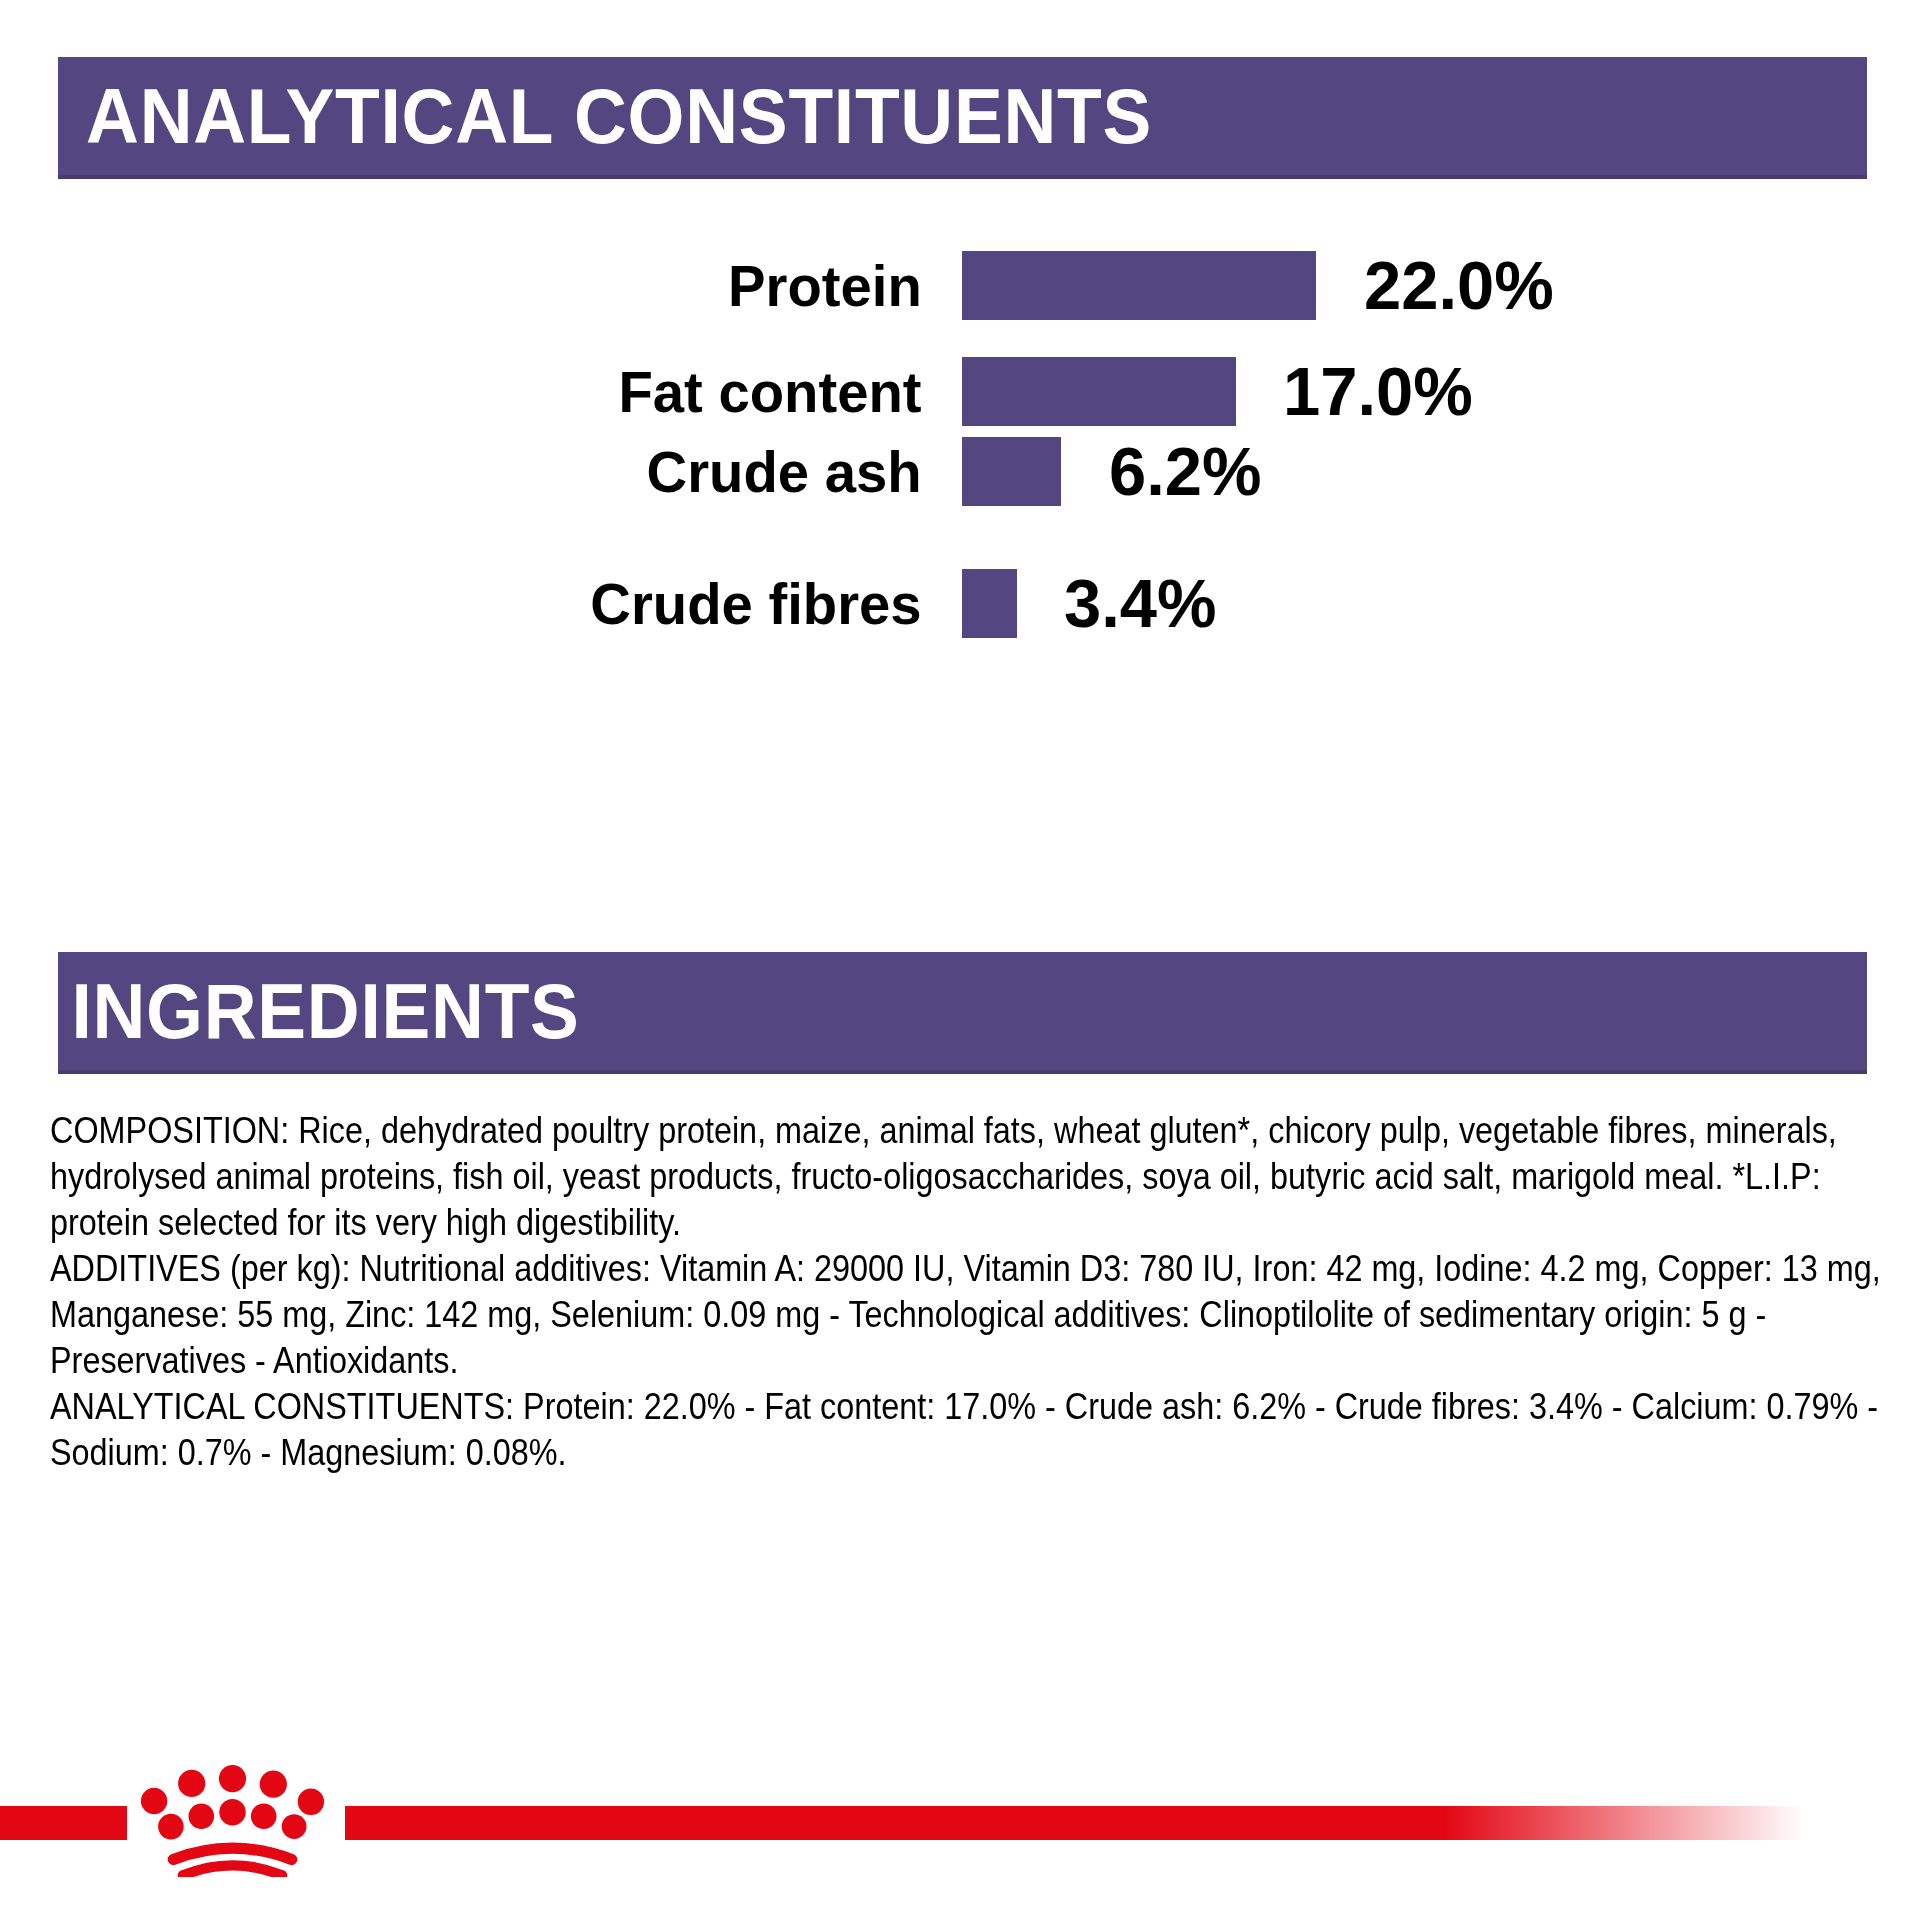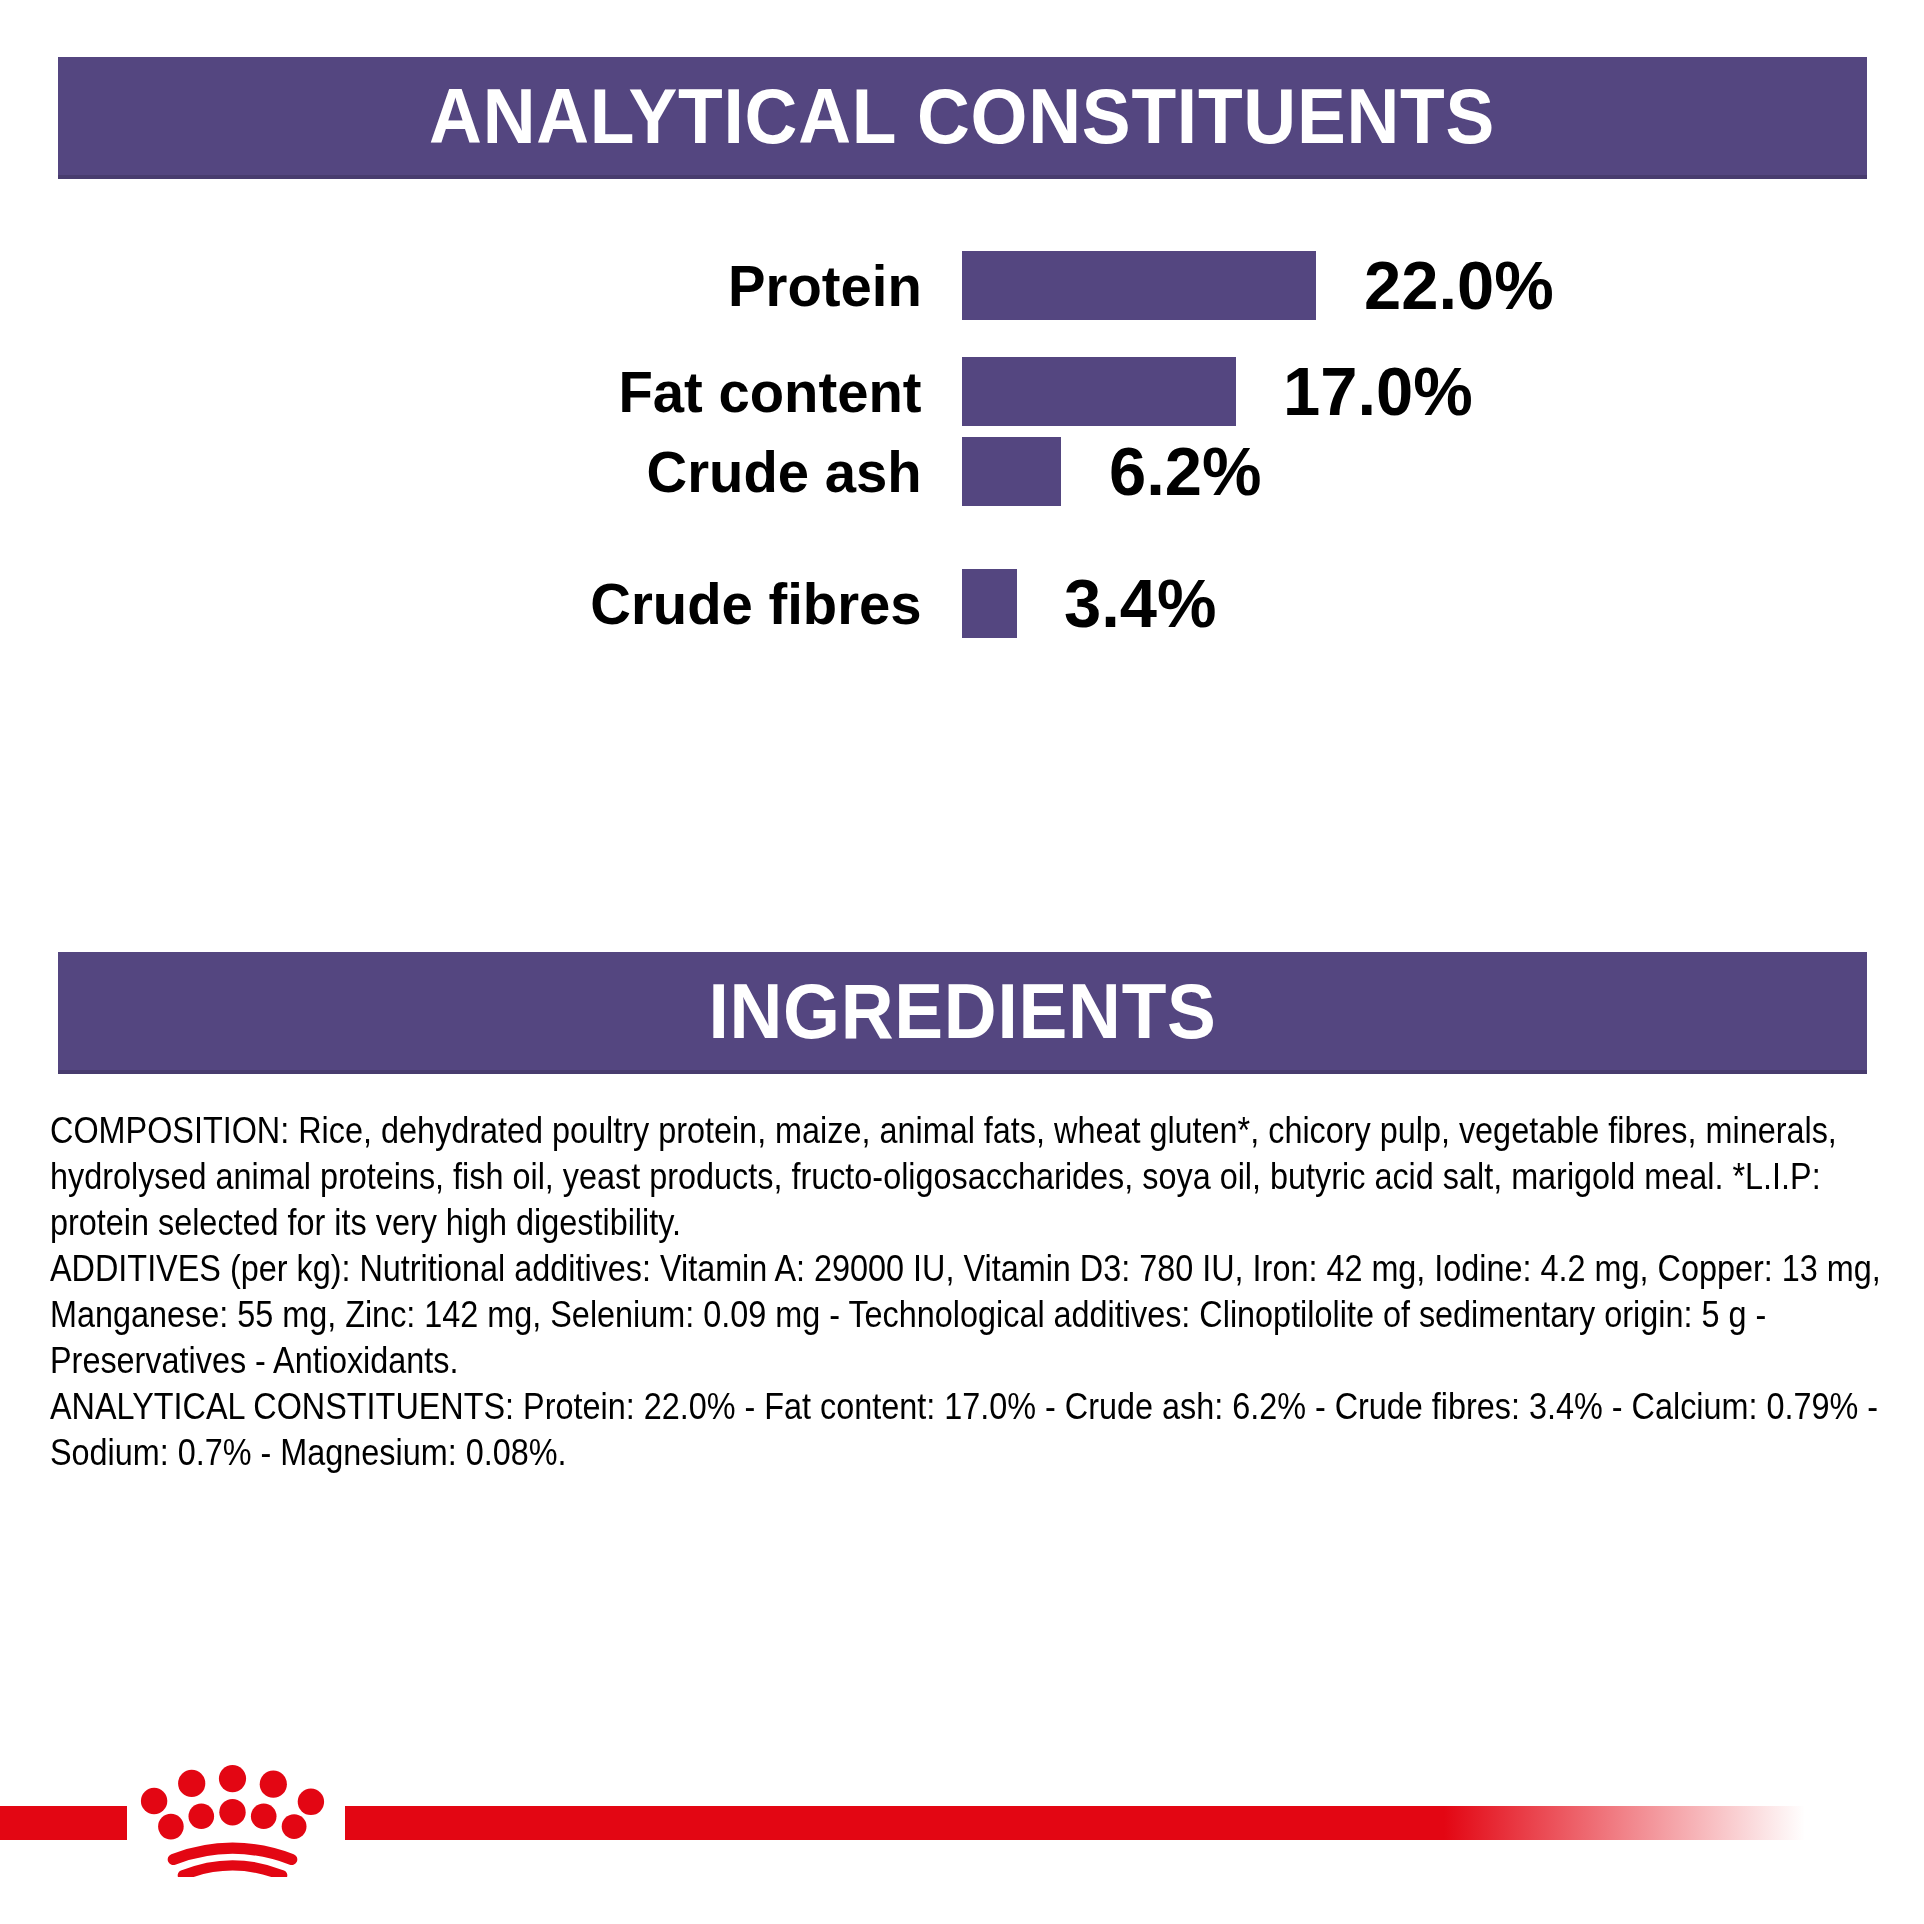--- a/index.html
+++ b/index.html
@@ -13,21 +13,21 @@
   }
   .banner{
     position:absolute;
     left:58px;
     width:1809px;
     height:118px;
     background:#544680;
     border-bottom:4.8px solid #483c6e;
     display:flex;
     align-items:center;
-    justify-content:center;
+    justify-content:flex-start;
   }
   .banner-title{
     color:#ffffff;
     font-weight:700;
     font-size:77px;
     letter-spacing:0.8px;
     transform:scaleX(0.95);
     transform-origin:center;
     white-space:nowrap;
   }

